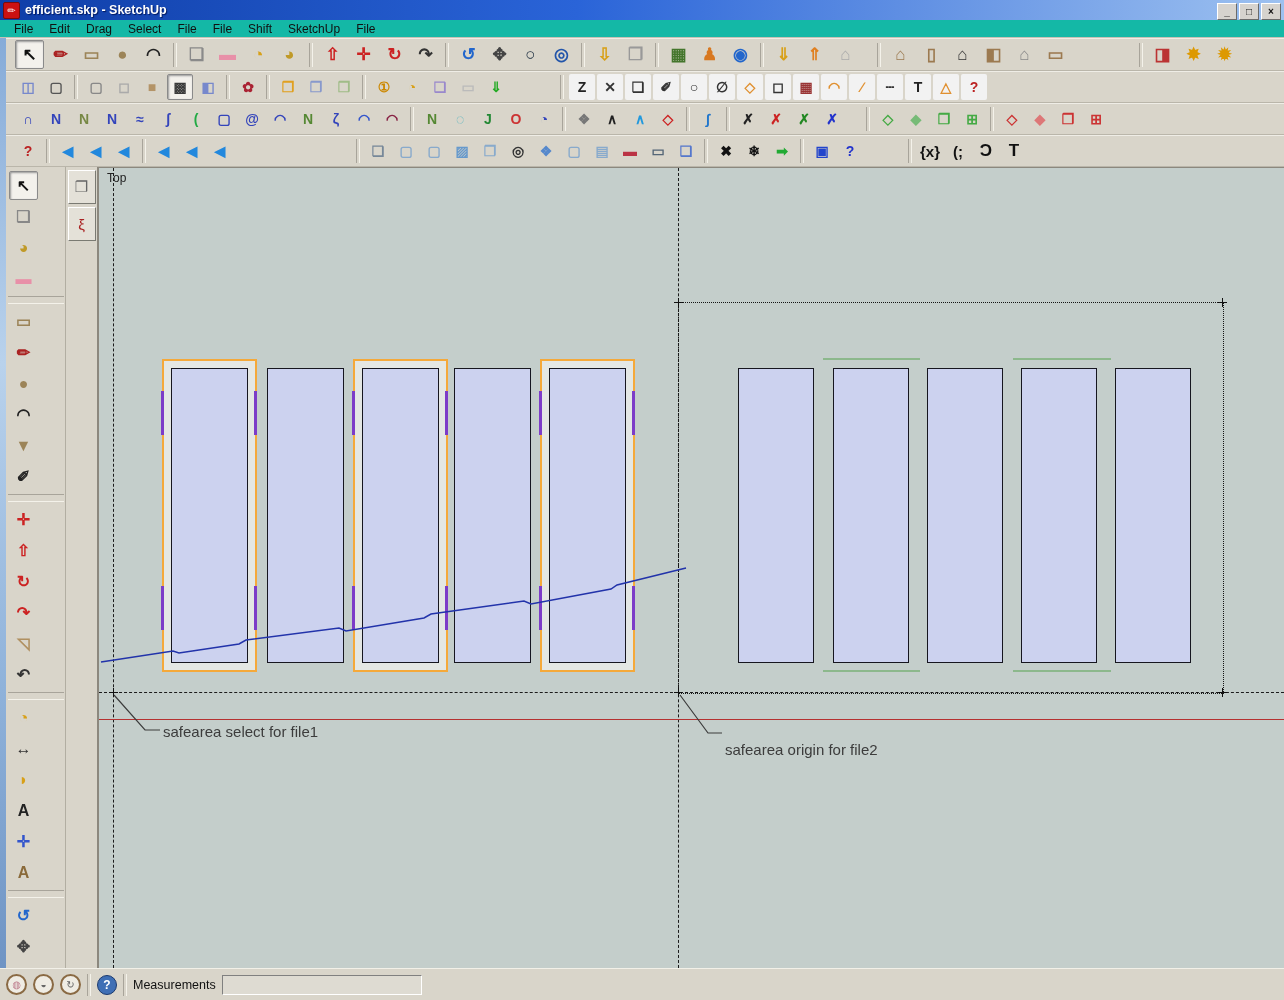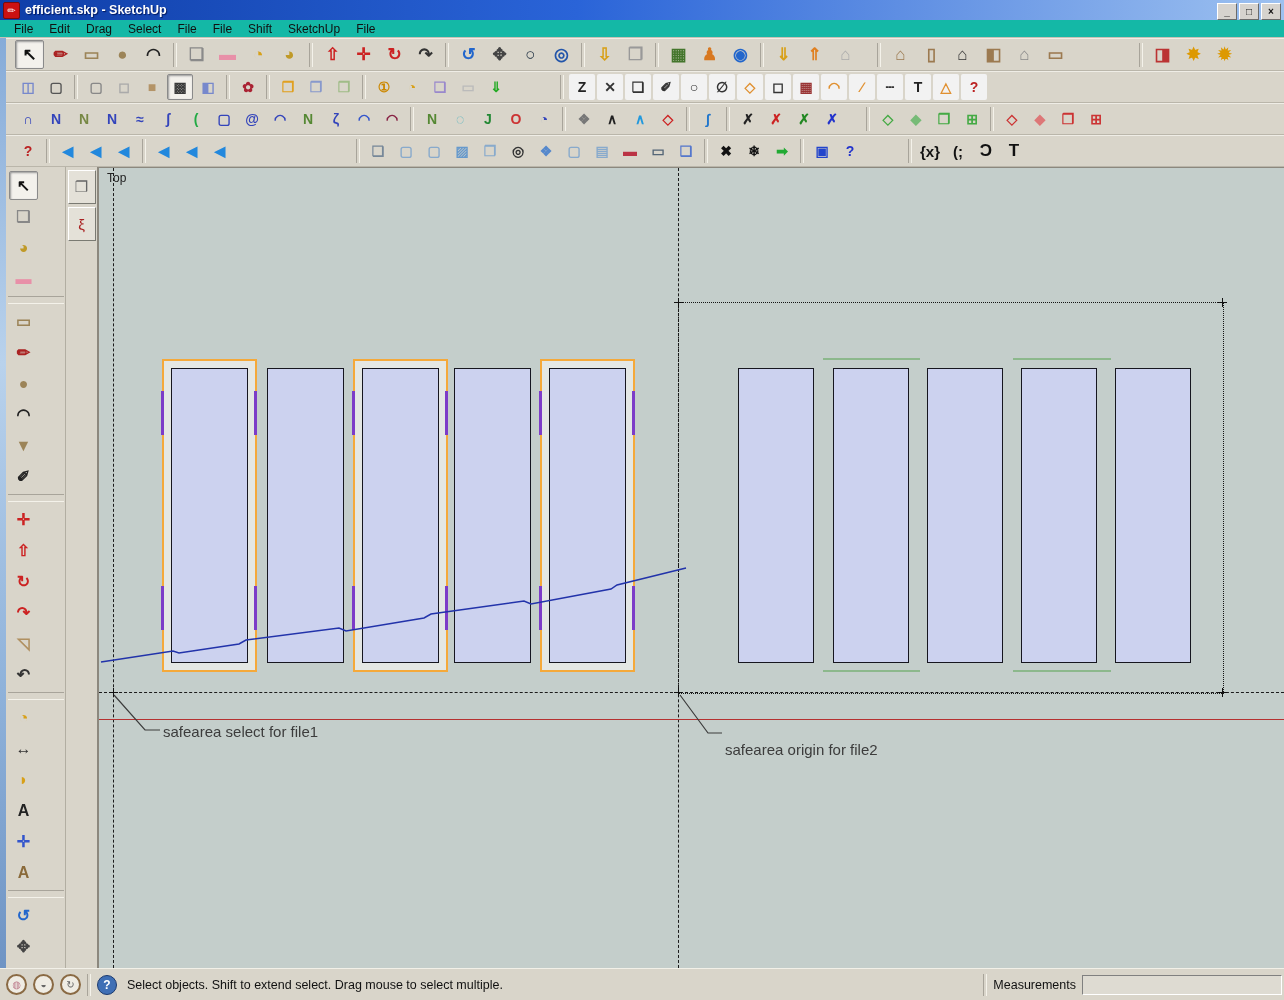--- a/index.html
+++ b/index.html
@@ -377,19 +377,18 @@
   </div>
 
   <div class="statusbar">
     <span class="statusicons" style="display:flex;">
         <span class="statusicon" style="color: rgb(187, 119, 136);">◍</span>
         <span class="statusicon" style="color: rgb(102, 102, 102);">◒</span>
         <span class="statusicon" style="color: rgb(102, 102, 102);">↻</span>
       </span>
     <span class="sgroove"></span>
     <span class="helpicon">?</span>
-    <span class="statustext">Select objects. Shift to extend select. Drag mouse to select multiple.</span>
     <span class="sgroove"></span>
     <span class="measlabel">Measurements</span>
     <input class="measbox" type="text" value="" style="">
   </div>
 
 </div>
 
 </body></html>

